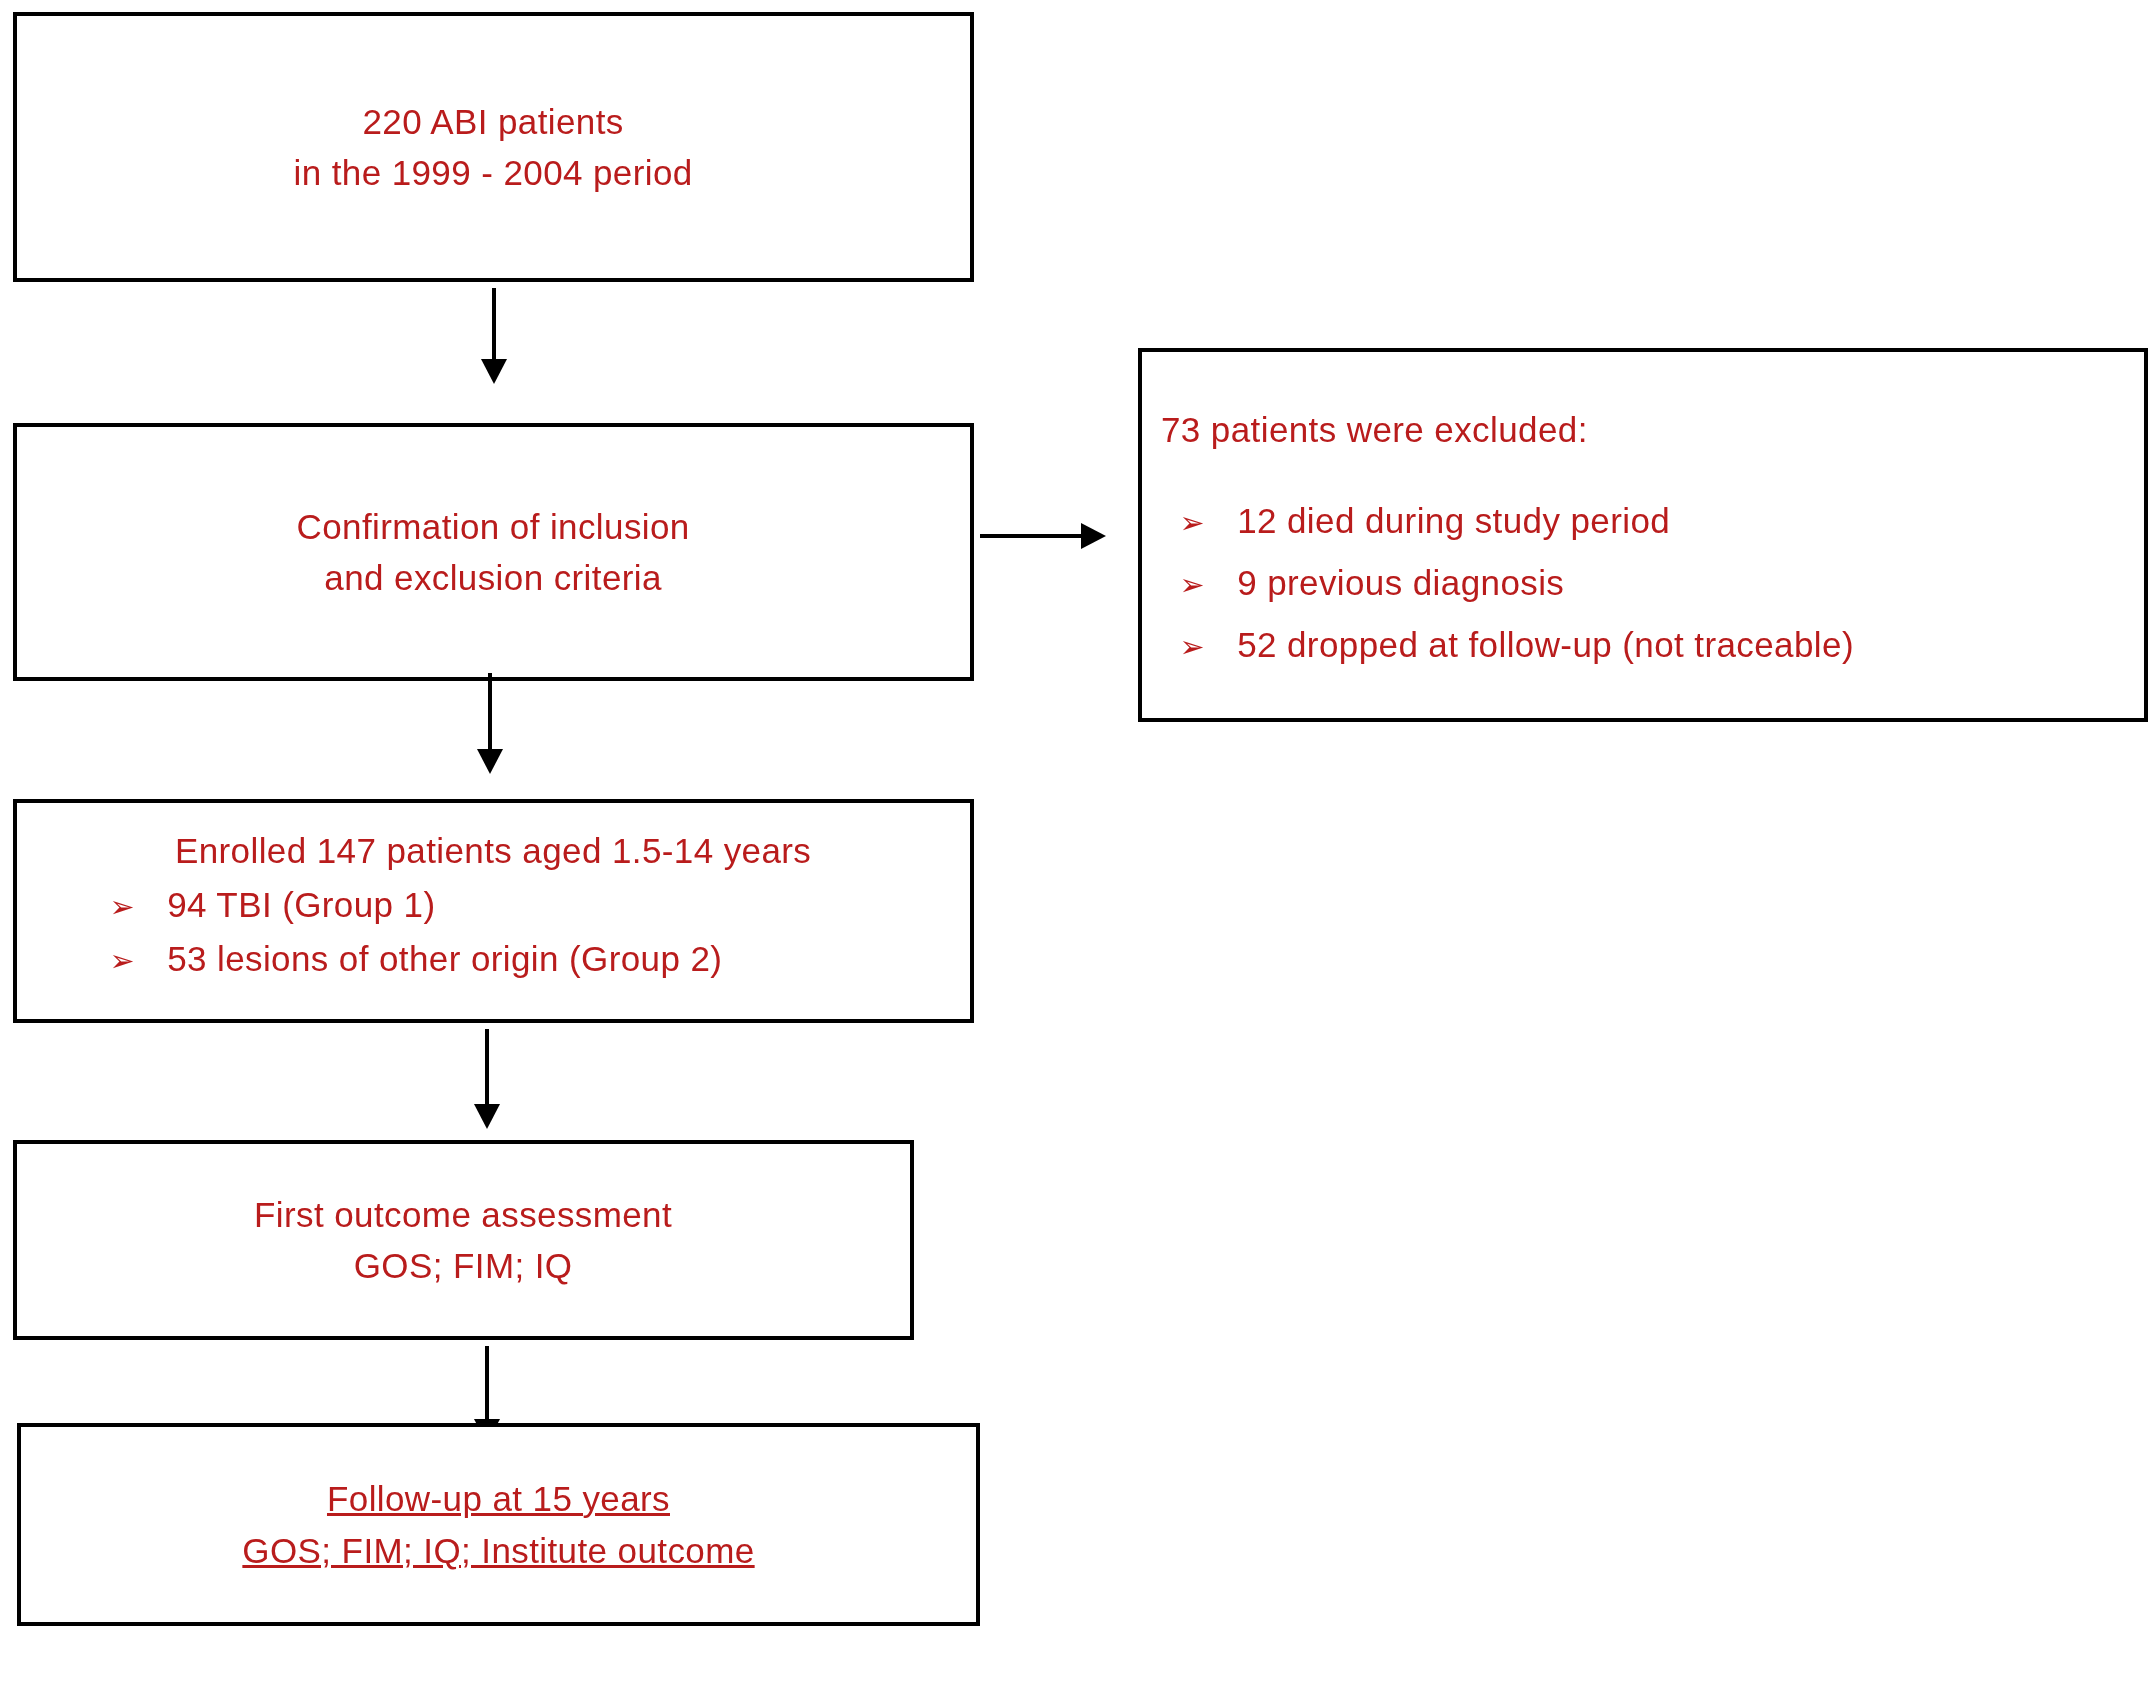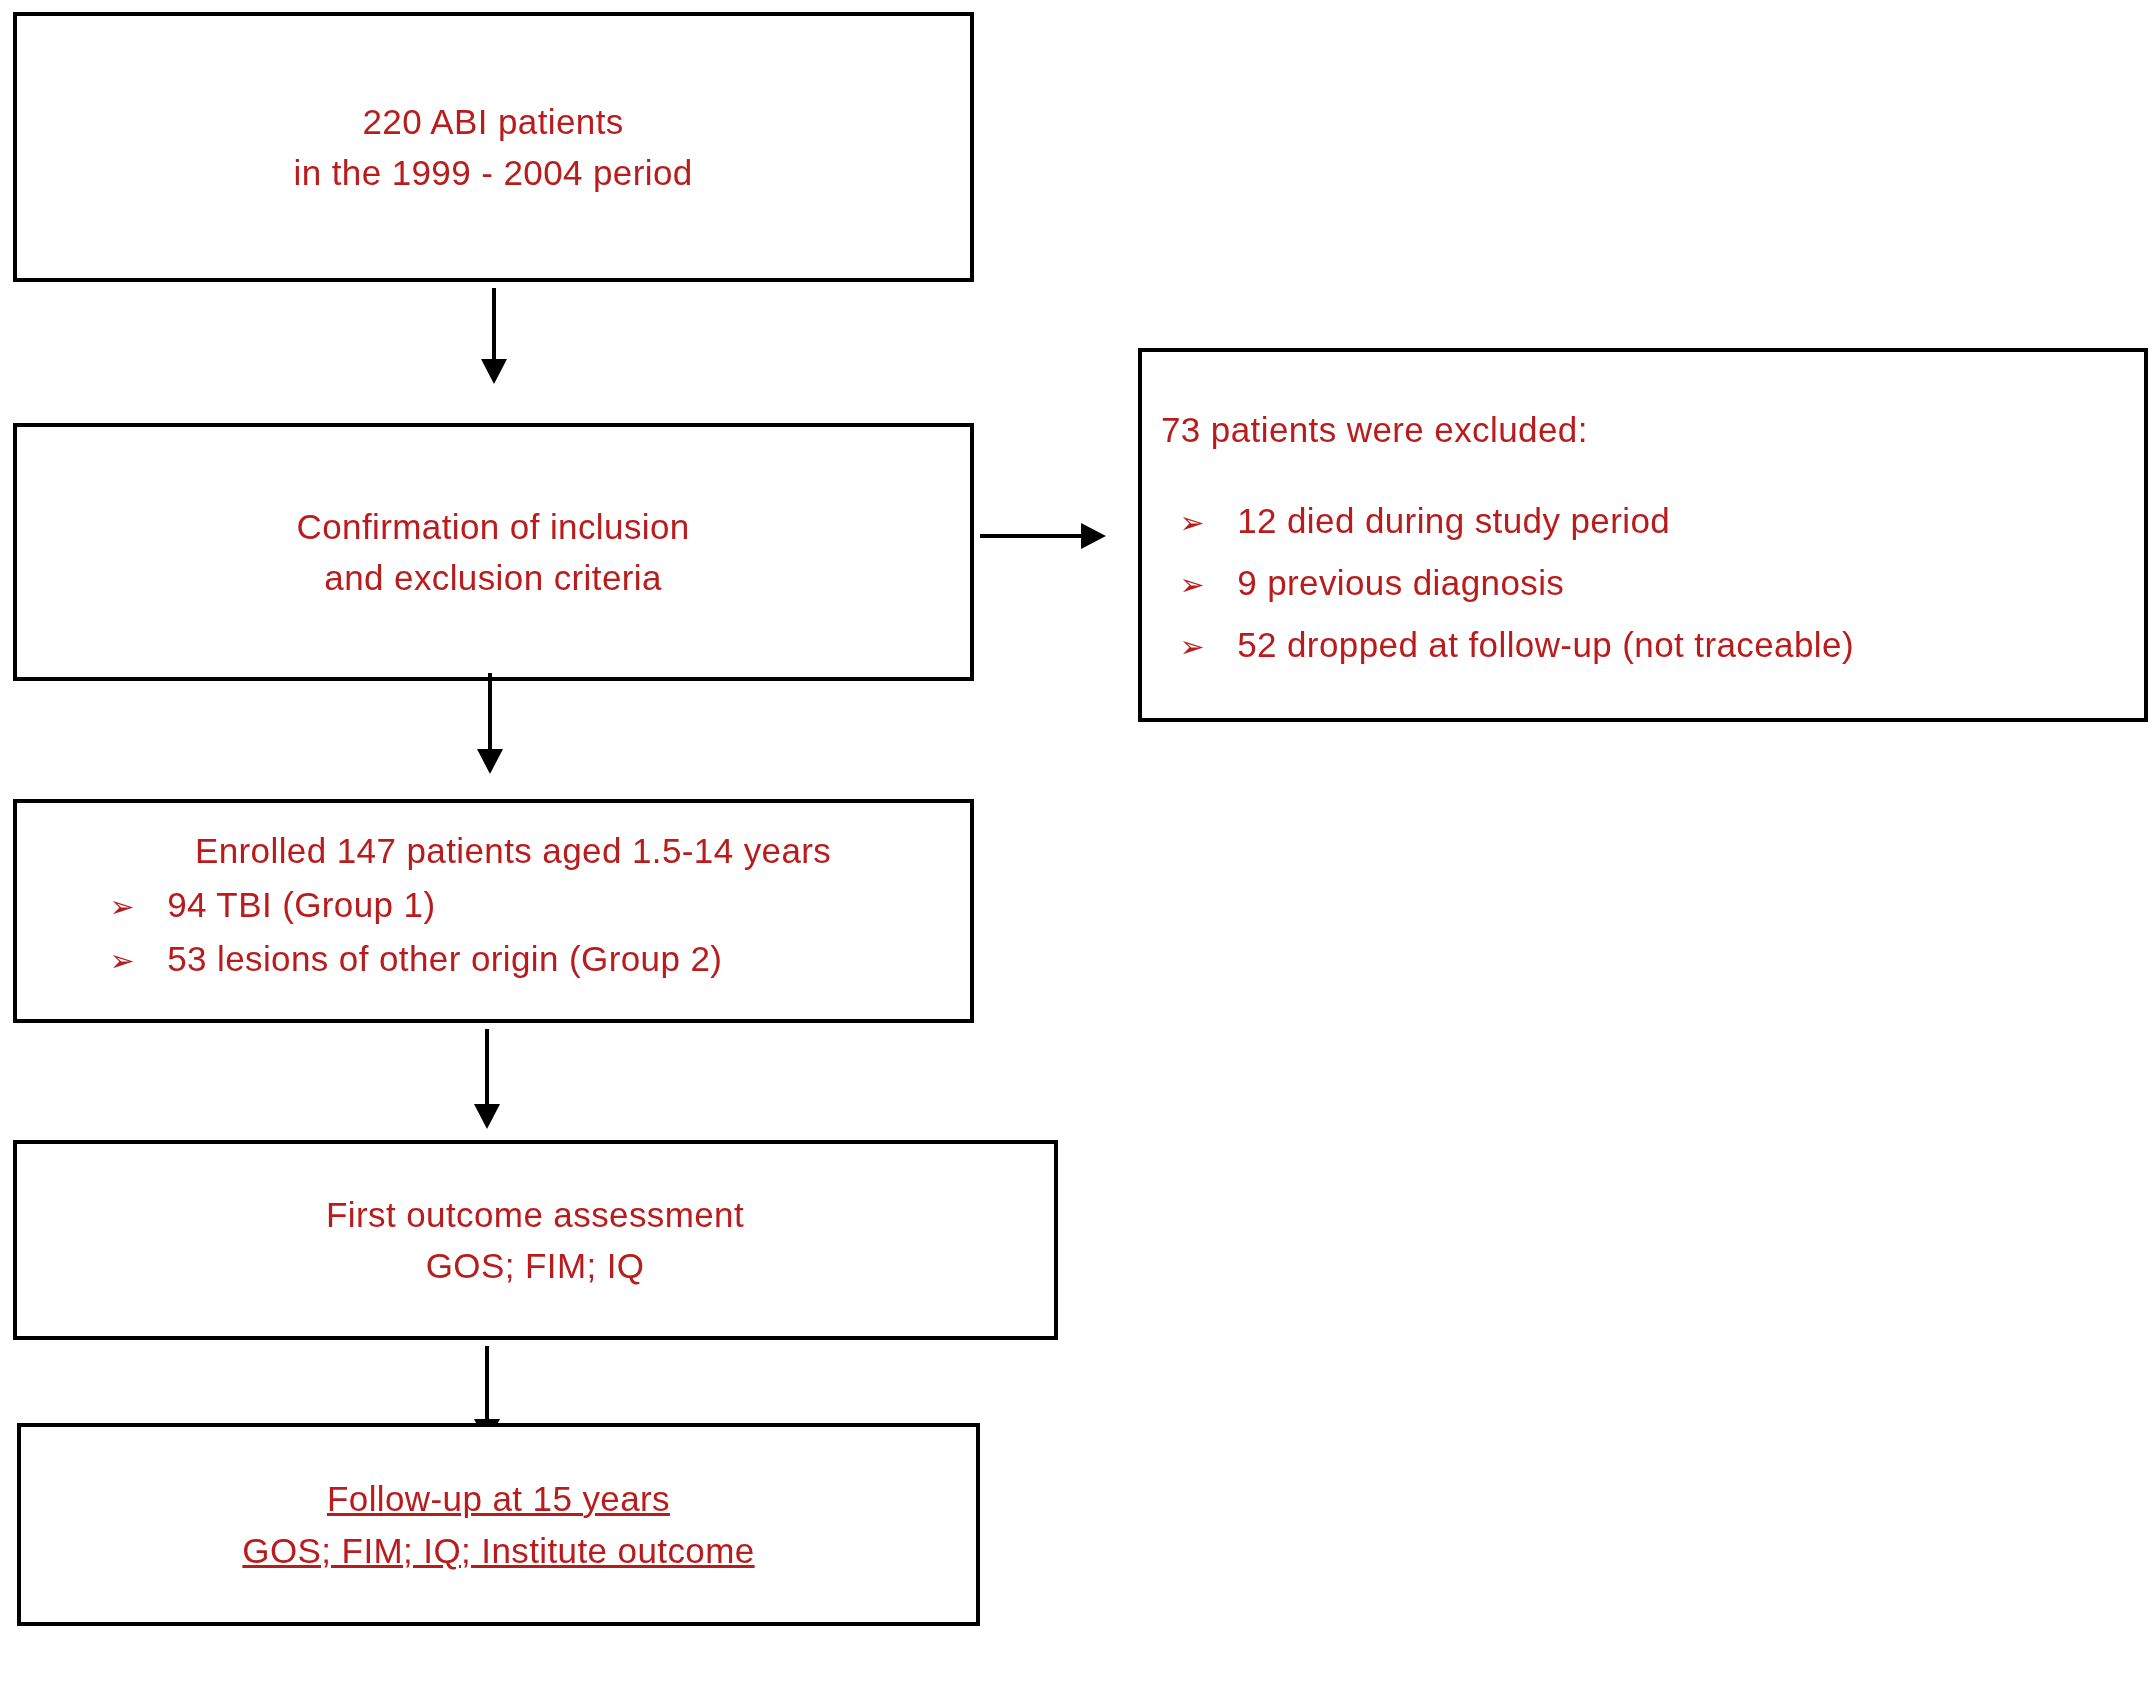--- a/index.html
+++ b/index.html
@@ -35,24 +35,24 @@
   }
 
   .box-admitted      { left: 12.6px;   top: 11.8px;   width: 961px; height: 270px; }
   .box-criteria      { left: 12.6px;   top: 407px;  width: 961px; height: 258px; margin-top: 16px; }
   .box-excluded      { left: 1138px; top: 348px;  width: 1010px; height: 374px;
                        justify-content: flex-start; align-items: stretch;
                        text-align: left; padding: 52px 34px 0 19px; line-height: 52px; }
   .box-enrolled      { left: 12.6px;   top: 799px;  width: 961px; height: 224px;
                        justify-content: flex-start; align-items: stretch;
                        text-align: left; padding-top: 22px; line-height: 52px; }
-  .box-first-outcome { left: 12.6px;   top: 1140px; width: 1045px; height: 200px; }
+  .box-first-outcome { left: 12.6px;   top: 1140px; width: 901px; height: 200px; }
   .box-followup      { left: 17px;   top: 1423px; width: 963px; height: 203px; line-height: 52px; text-decoration: underline; }
 
-  .box-title-center { width: 100%; text-align: center; margin-left: 20px; }
+  .box-title-center { width: 100%; text-align: center; }
 
   .bullet-list { margin-top: 35px; margin-left: 18.6px; }
   .box-enrolled .bullet-list { margin-top: 1.7px; margin-left: 93px; }
   .bullet-row { display: flex; align-items: baseline; line-height: 60px; }
   .box-enrolled .bullet-row { line-height: 52px; }
   .bullet-marker { flex: 0 0 auto; margin-right: 32px; font-size: 30px; }
   .bullet-text { flex: 0 0 auto; }
 
   
   .varrow {

